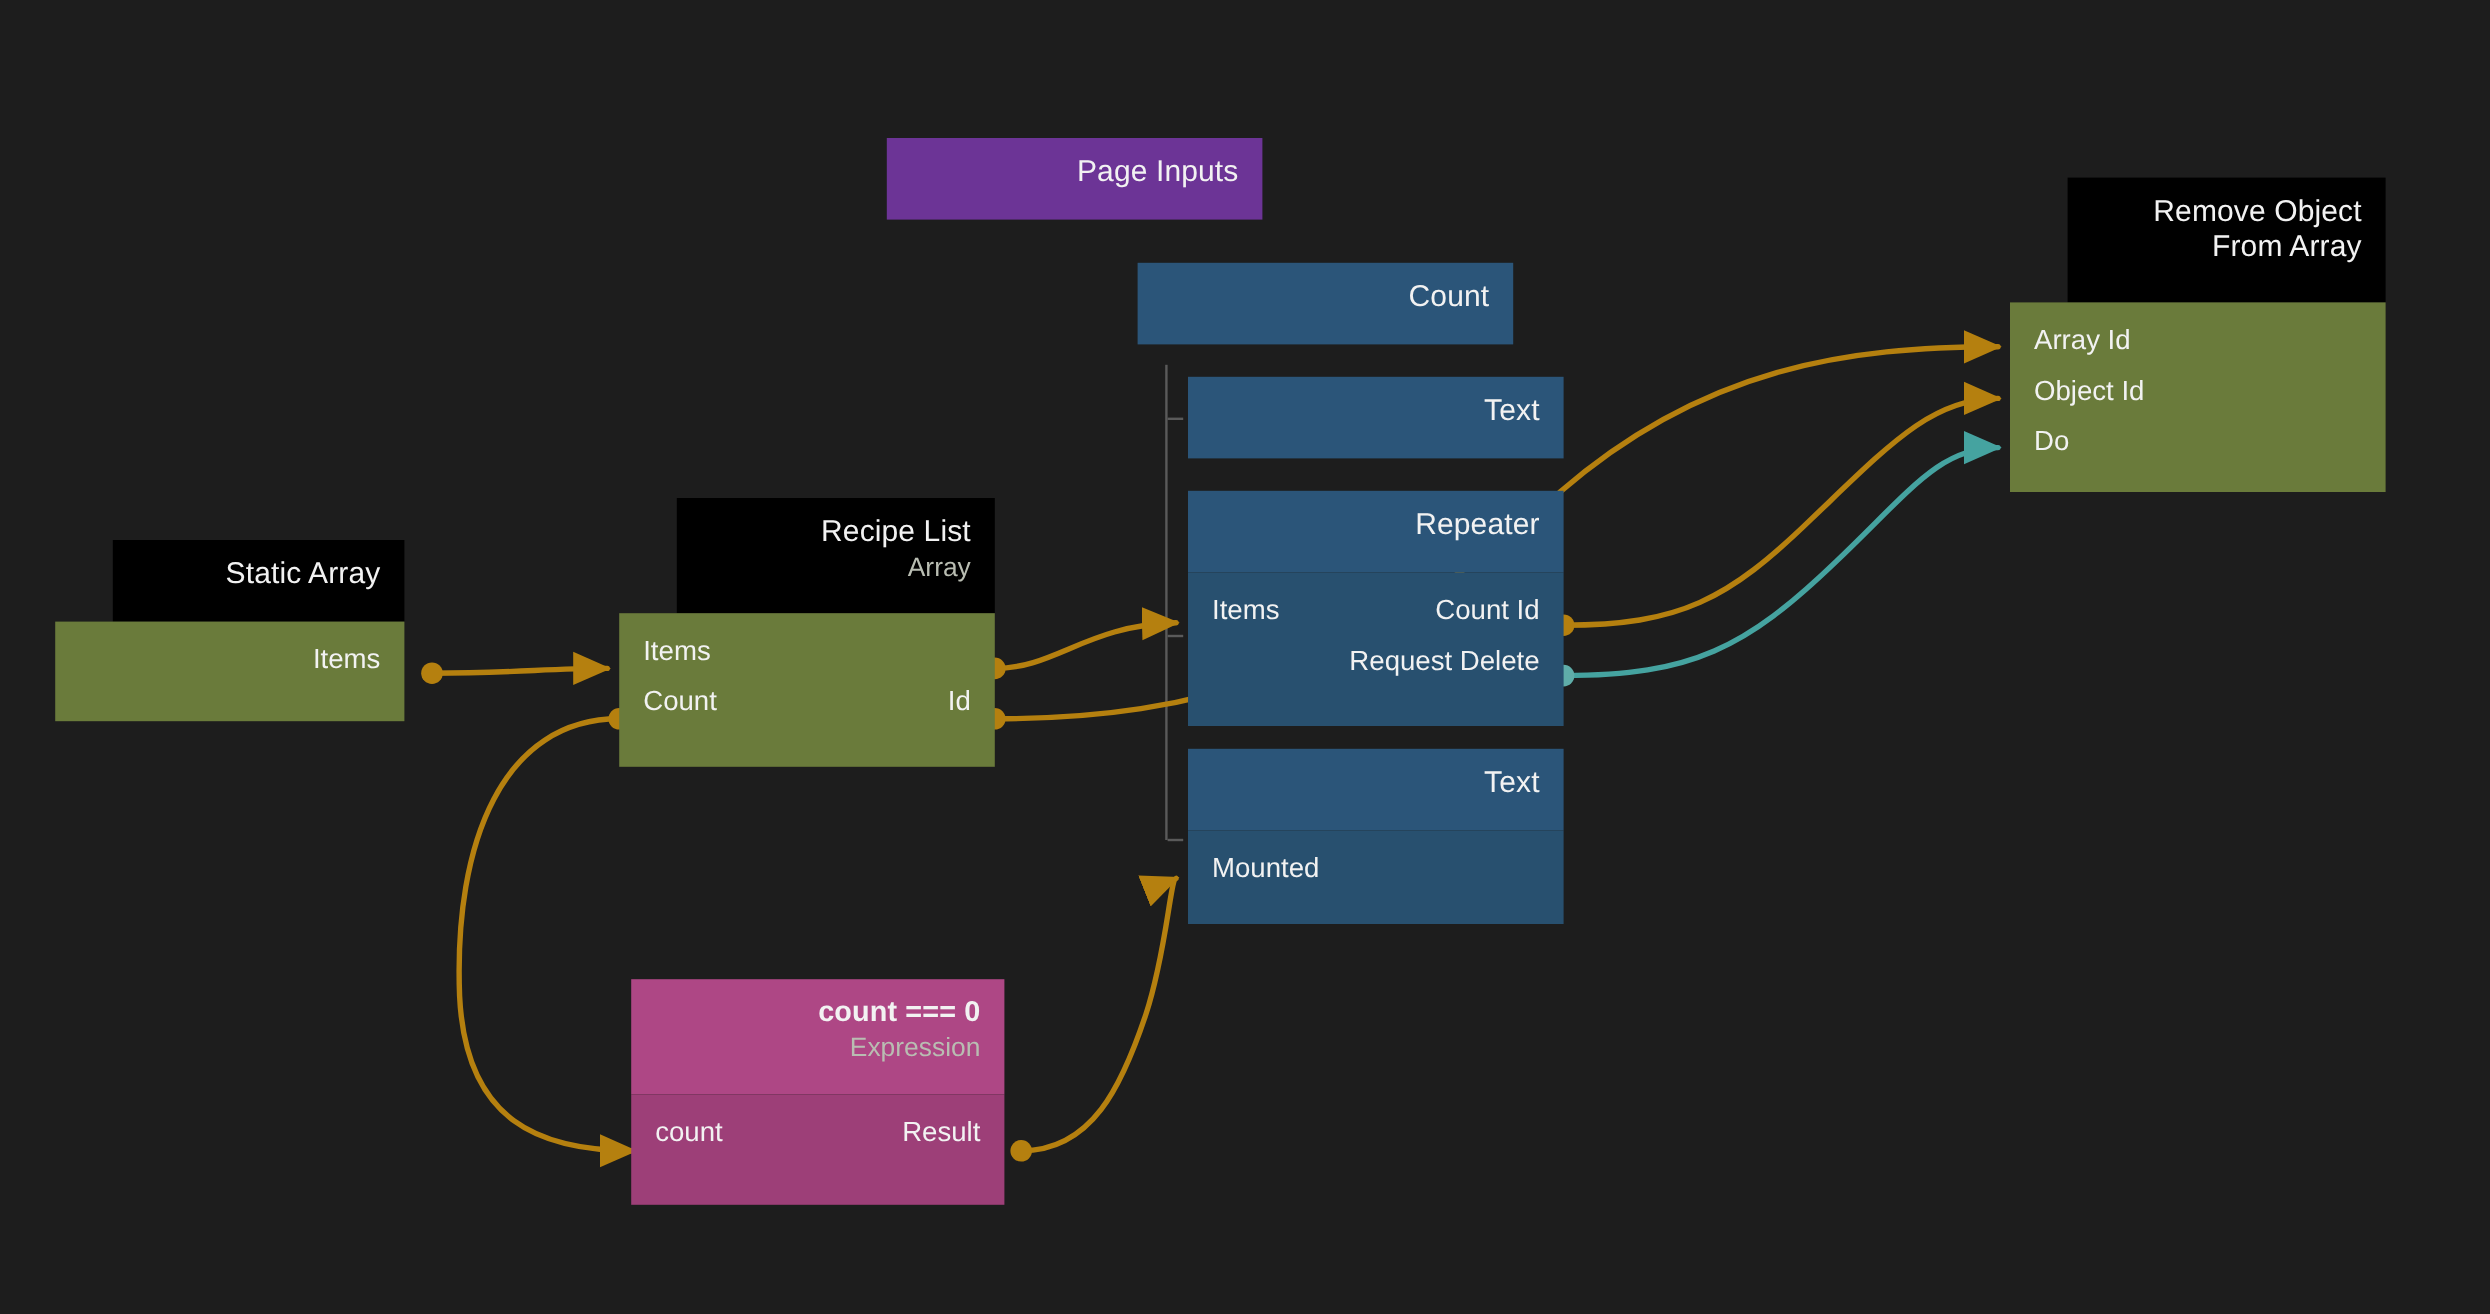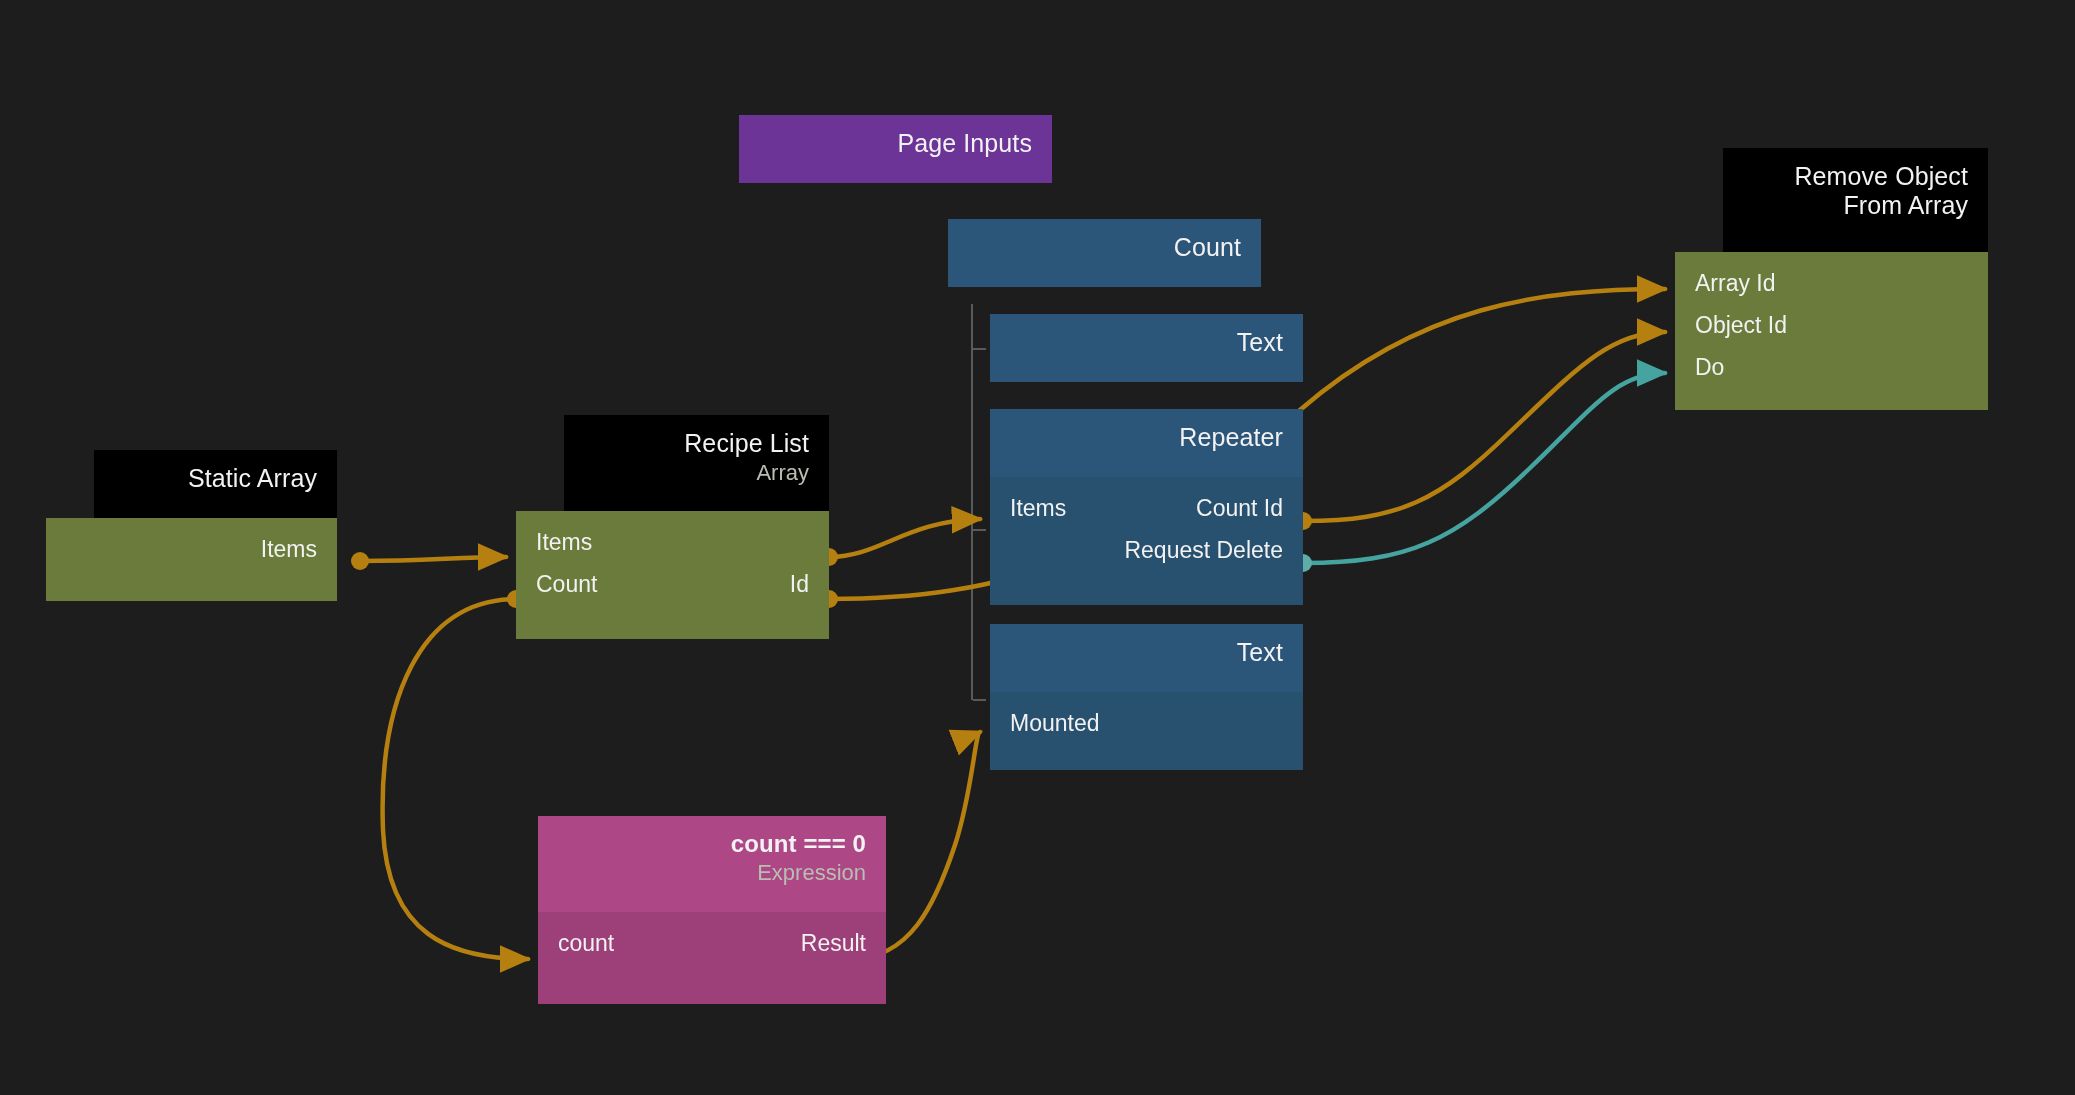--- a/index.html
+++ b/index.html
@@ -215,21 +215,21 @@
       <div class="port-row">
         <span class="port-label in">Items</span>
       </div>
       <div class="port-row">
         <span class="port-label in">Count</span>
         <span class="port-label out">Id</span>
       </div>
     </div>
   </div>
 
-  <div class="node n-pink" style="left:538px; top:816px; width:348px;border-radius:15px;">
+  <div class="node n-pink" style="left:526px; top:816px; width:311px;border-radius:15px;">
     <div class="node-header" style="height:96px;">
       <div class="node-title mono">count === 0</div>
       <div class="node-subtitle">Expression</div>
     </div>
     <div class="node-body" style="height:92px;">
       <div class="port-row">
         <span class="port-label in">count</span>
         <span class="port-label out">Result</span>
       </div>
     </div>

